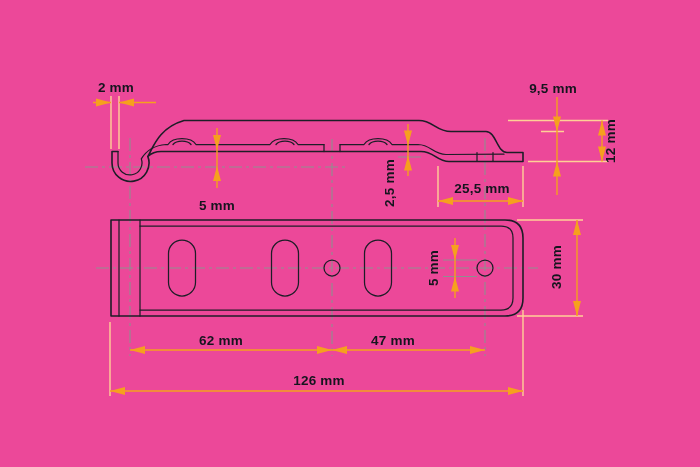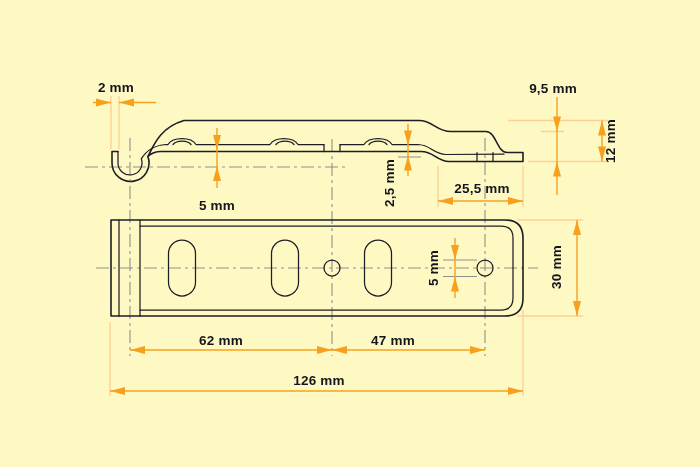--- a/index.html
+++ b/index.html
@@ -1,16 +1,16 @@
 <!DOCTYPE html>
 <html><head>
 <meta charset="utf-8">
 <style>
   html,body{margin:0;padding:0;background:#ffffff;}
-  .stage{width:700px;height:467px;background:#fef9c3;position:relative;overflow:hidden;}
+  .stage{width:700px;height:467px;background:#ec4899;position:relative;overflow:hidden;}
   svg{display:block;}
   text{
     font-family:"Liberation Sans", sans-serif;
     font-size:13.5px;
     font-weight:700;
     fill:#15151E;
     letter-spacing:.2px;
   }
   .outline{stroke:#1D1D27;stroke-width:1.6;fill:none;stroke-linecap:round;stroke-linejoin:round;}
   .outline-thin{stroke:#1D1D27;stroke-width:1.25;fill:none;stroke-linecap:round;stroke-linejoin:round;}

